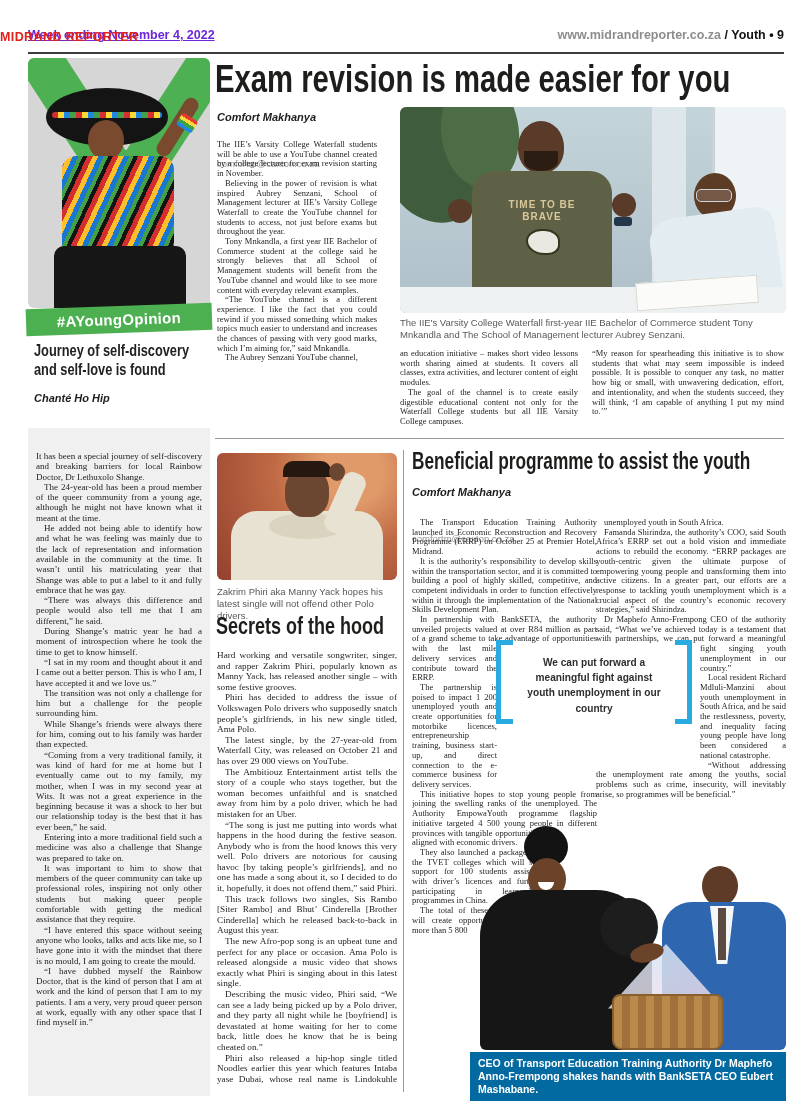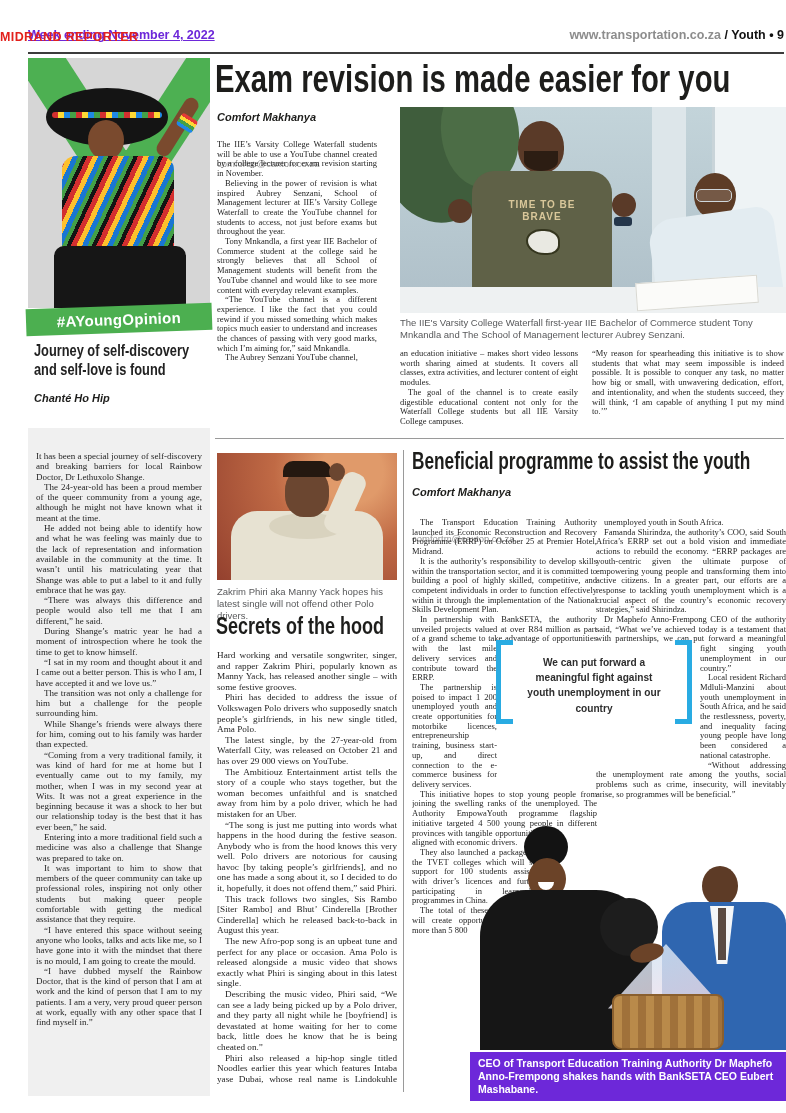--- a/index.html
+++ b/index.html
@@ -32,21 +32,21 @@
 
   
   .op-photo { left:28px; top:58px; width:182px; height:250px; background:#d6d6d6; overflow:hidden; }
   .y-bar { position:absolute; background:#4db052; }
   .op-badge { left:26px; top:306px; width:186px; height:27px; background:#4caf50; transform:rotate(-2deg);
               color:#fff; font:700 15px/27px "Liberation Sans", sans-serif; text-align:center; letter-spacing:.3px; }
   .op-headline { left:34px; top:342px; width:176px; font:700 16px/1.16 "Liberation Sans", sans-serif; color:#222; }
   .op-panel { left:28px; top:428px; width:182px; height:668px; background:#f0f0f0; box-sizing:border-box; padding:23px 8px; }
 
   
-  .ph { overflow:hidden; }
+  .ph { overflow:hidden;border-radius:6px; }
   .ph div { position:absolute; }
 
   
   .exam-photo { left:400px; top:107px; width:386px; height:206px; background:linear-gradient(#c3d4da,#aebfc8); }
   
   .hood-photo { left:217px; top:453px; width:180px; height:127px;
                 background:radial-gradient(circle at 75% 15%, #e09a6a 0 18%, #c06a45 45%, #93402e 100%); }
   
   .yt-photo { left:480px; top:826px; width:306px; height:224px; z-index:3; }
 
@@ -57,32 +57,32 @@
   .pq-tx { position:absolute; left:18px; width:160px; top:15px; text-align:center;
            font:700 11.5px/1.32 "Liberation Sans", sans-serif; color:#2e2e2e; transform:scaleX(.88); }
 
   
   .sp { pointer-events:none; }
   #y-c1-sp1 { float:right; width:100px; height:257px; shape-outside:polygon(0 128px,100% 128px,100% 100%,0 100%); }
   #y-c1-sp2 { float:right; width:130px; height:303px;
               shape-outside:polygon(73px 55px,100% 55px,100% 100%,3px 100%,3px 245px,28px 245px,28px 200px,53px 200px,53px 130px,73px 130px); }
   #y-c2-sp1 { float:left; width:104px; height:244px; shape-outside:polygon(0 130px,100% 130px,100% 100%,0 100%); }
 
-  .cyan-cap { left:470px; top:1052px; width:316px; box-sizing:border-box; background:#6d28d9; color:#fff;
+  .cyan-cap { left:470px; top:1052px; width:316px; box-sizing:border-box; background:#0369a1; color:#fff;
               font:700 10.5px/13px "Liberation Sans", sans-serif; padding:5px 8px; z-index:4; }
 </style>
 </head>
 <body>
 
 <div id="page">
 
   <div class="abs hd-date">Week ending November 4, 2022</div>
   <div class="abs hd-mast">MIDRAND REPORTER</div>
   <div class="abs hd-right">
-    <span class="hd-site">www.transportation.co.za</span>
+    <span class="hd-site">www.midrandreporter.co.za</span>
     <span>/ Youth • 9</span>
   </div>
   <div class="abs hd-rule"></div>
 
   <div class="abs op-photo ph">
     <div class="y-bar" style="left:76px; top:92px; width:44px; height:160px;"></div>
     <div class="y-bar" style="left:24px; top:-22px; width:44px; height:150px; transform:rotate(-33deg);"></div>
     <div class="y-bar" style="left:128px; top:-22px; width:44px; height:150px; transform:rotate(33deg);"></div>
     <div style="left:18px; top:30px; width:122px; height:58px; background:#141414; border-radius:50%;"></div>
     <div style="left:24px; top:54px; width:110px; height:6px; border-radius:3px; background:repeating-linear-gradient(90deg,#d32f2f 0 6px,#fdd835 6px 12px,#1e88e5 12px 18px,#43a047 18px 24px);"></div>

